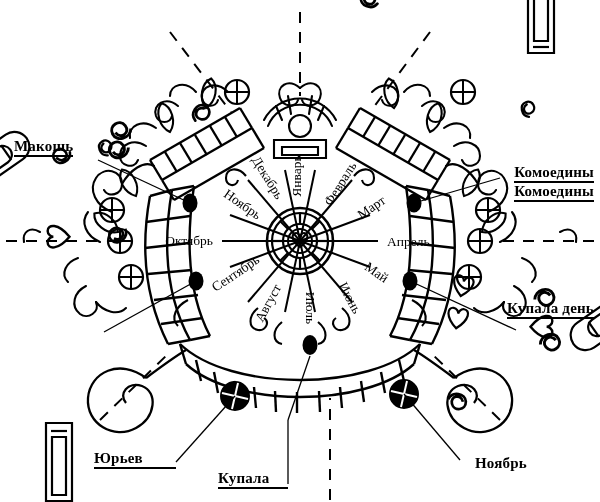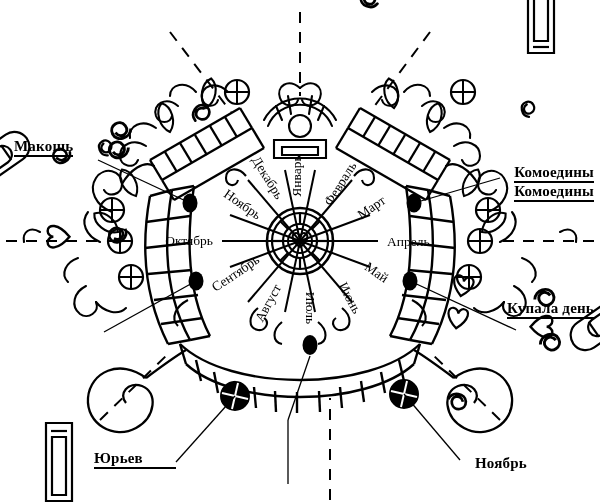--- a/index.html
+++ b/index.html
@@ -347,18 +347,21 @@
 
 
 <div class="lbl ul right" style="right:6px; top:300px;">
   <span class="txt">Купала день</span>
 </div>
 
 <div class="lbl ul" style="left:94px; top:450px; min-width:82px;">
   <span class="txt">Юрьев</span>
 </div>
 
+<div class="lbl ul" style="left:218px; top:470px; min-width:70px;">
+  <span class="txt">Купала</span>
+</div>
 
 <div class="lbl" style="left:475px; top:455px;">
   <span class="txt">Ноябрь</span>
 </div>
 
 </div>
 
 </body></html>

